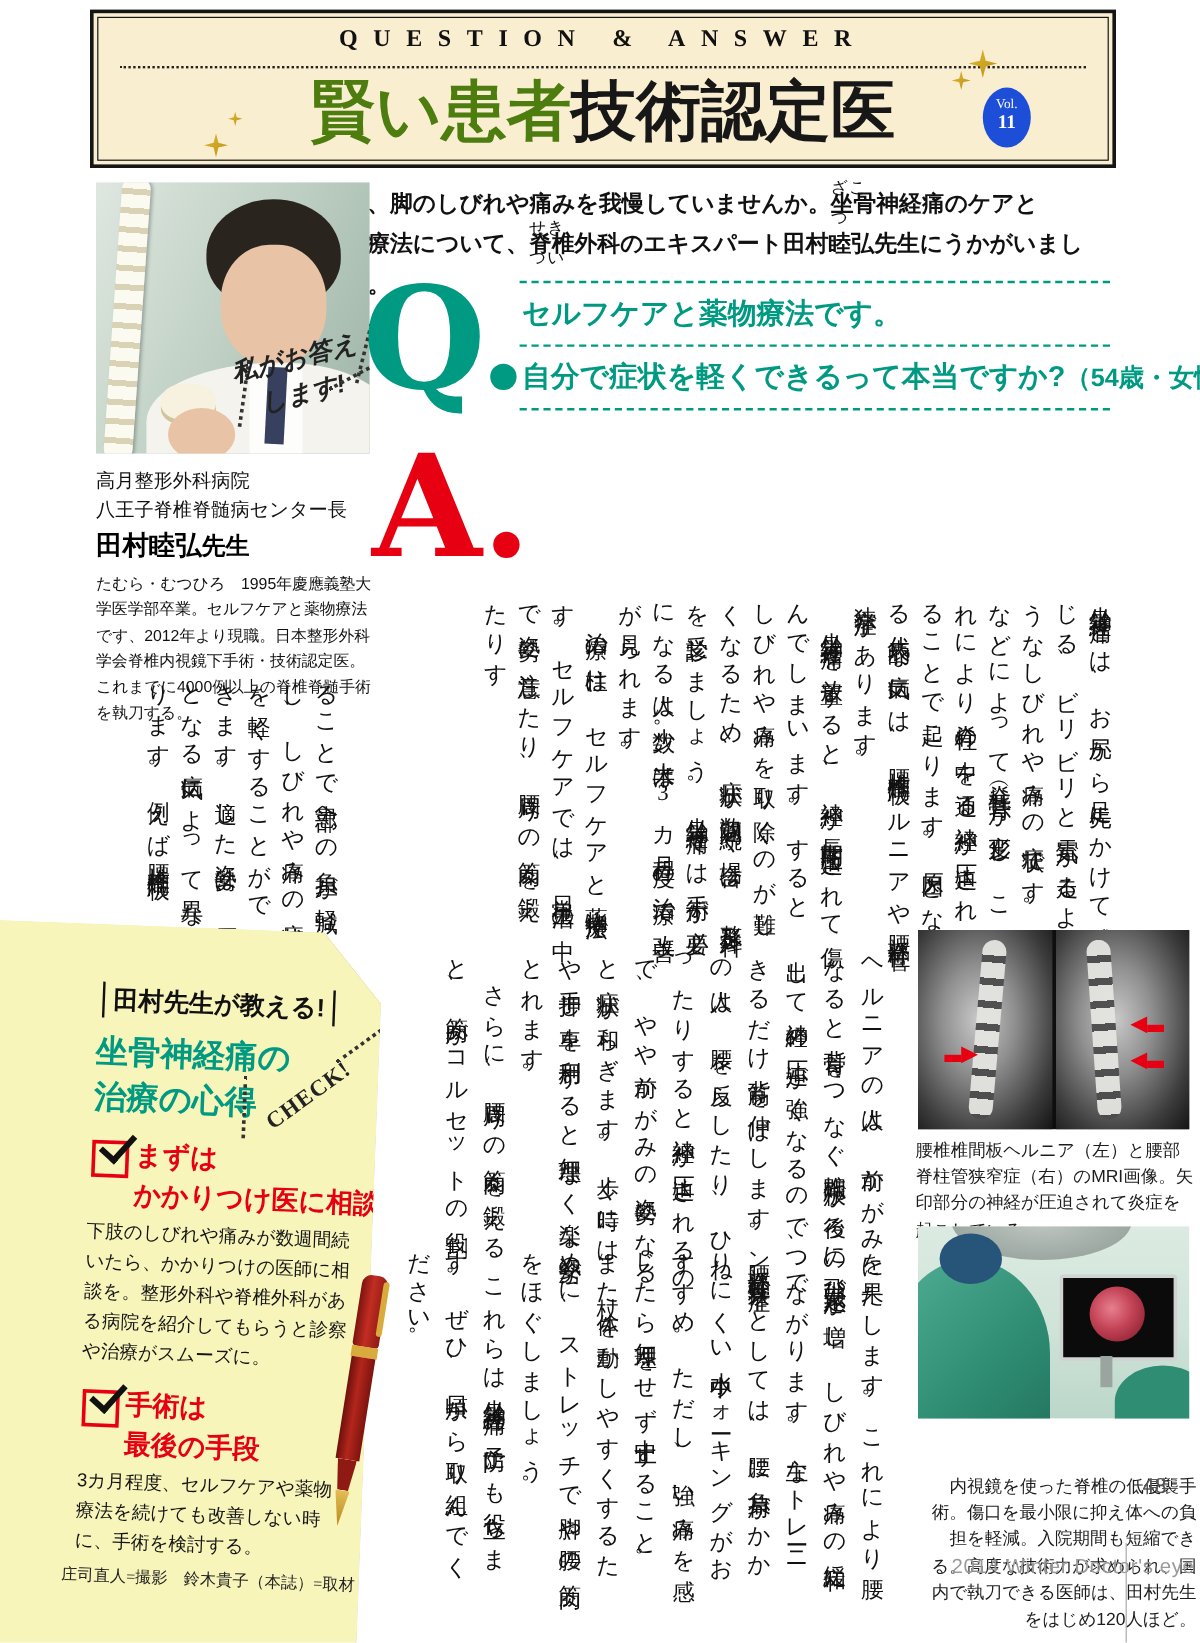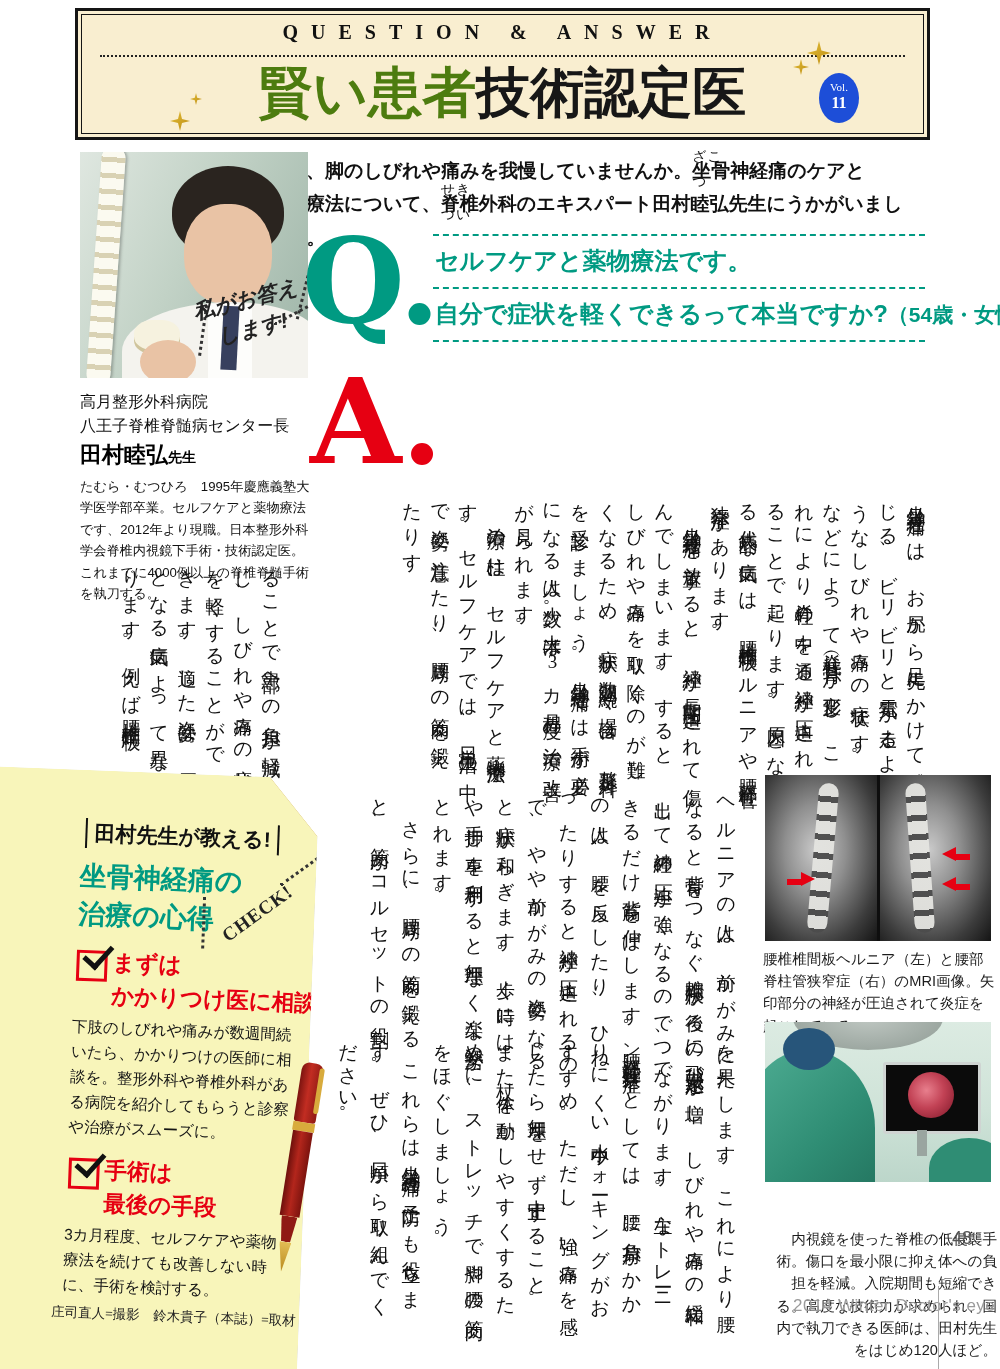--- a/index.html
+++ b/index.html
@@ -46,21 +46,21 @@
   .doc-vert{position:absolute;left:54px;top:168px;width:46px;height:34px;border-radius:40%;background:#f6f2df;box-shadow:inset 0 -4px 0 #cfc49c;}
   .bubble{position:absolute;left:196px;top:284px;transform:rotate(-14deg);font-size:21px;font-weight:bold;
     font-style:italic;color:#222;text-align:center;line-height:1.45;white-space:nowrap;}
   .dotline-v{position:absolute;border-left:3px dotted #333;}
   .dotline-h{position:absolute;border-top:3px dotted #333;}
 
   
   .doc-info{position:absolute;left:80px;top:390px;width:232px;}
   .doc-org{font-size:16px;line-height:1.5;color:#111;}
   .doc-name{font-size:22px;font-weight:bold;color:#000;margin:2px 0 6px;}
-  .doc-hono{font-size:14px;font-weight:bold;}
+  .doc-hono{font-size:20px;font-weight:bold;}
   .doc-bio{font-size:13.2px;line-height:1.62;color:#111;}
 
   
   .big-letter{position:absolute;font-family:"DejaVu Serif","Liberation Serif",serif;font-weight:bold;
     line-height:.85;}
   .q-letter{left:302px;top:232px;font-size:118px;color:#009a82;}
   .a-letter{left:310px;top:372px;font-size:118px;color:#e60012;}
   .q-box{position:absolute;left:433px;top:234px;width:492px;}
   .q-box .ln{border-top:2.5px dashed #009a82;padding:9px 2px 10px;color:#009a82;
     font-size:24px;font-weight:bold;white-space:nowrap;}

